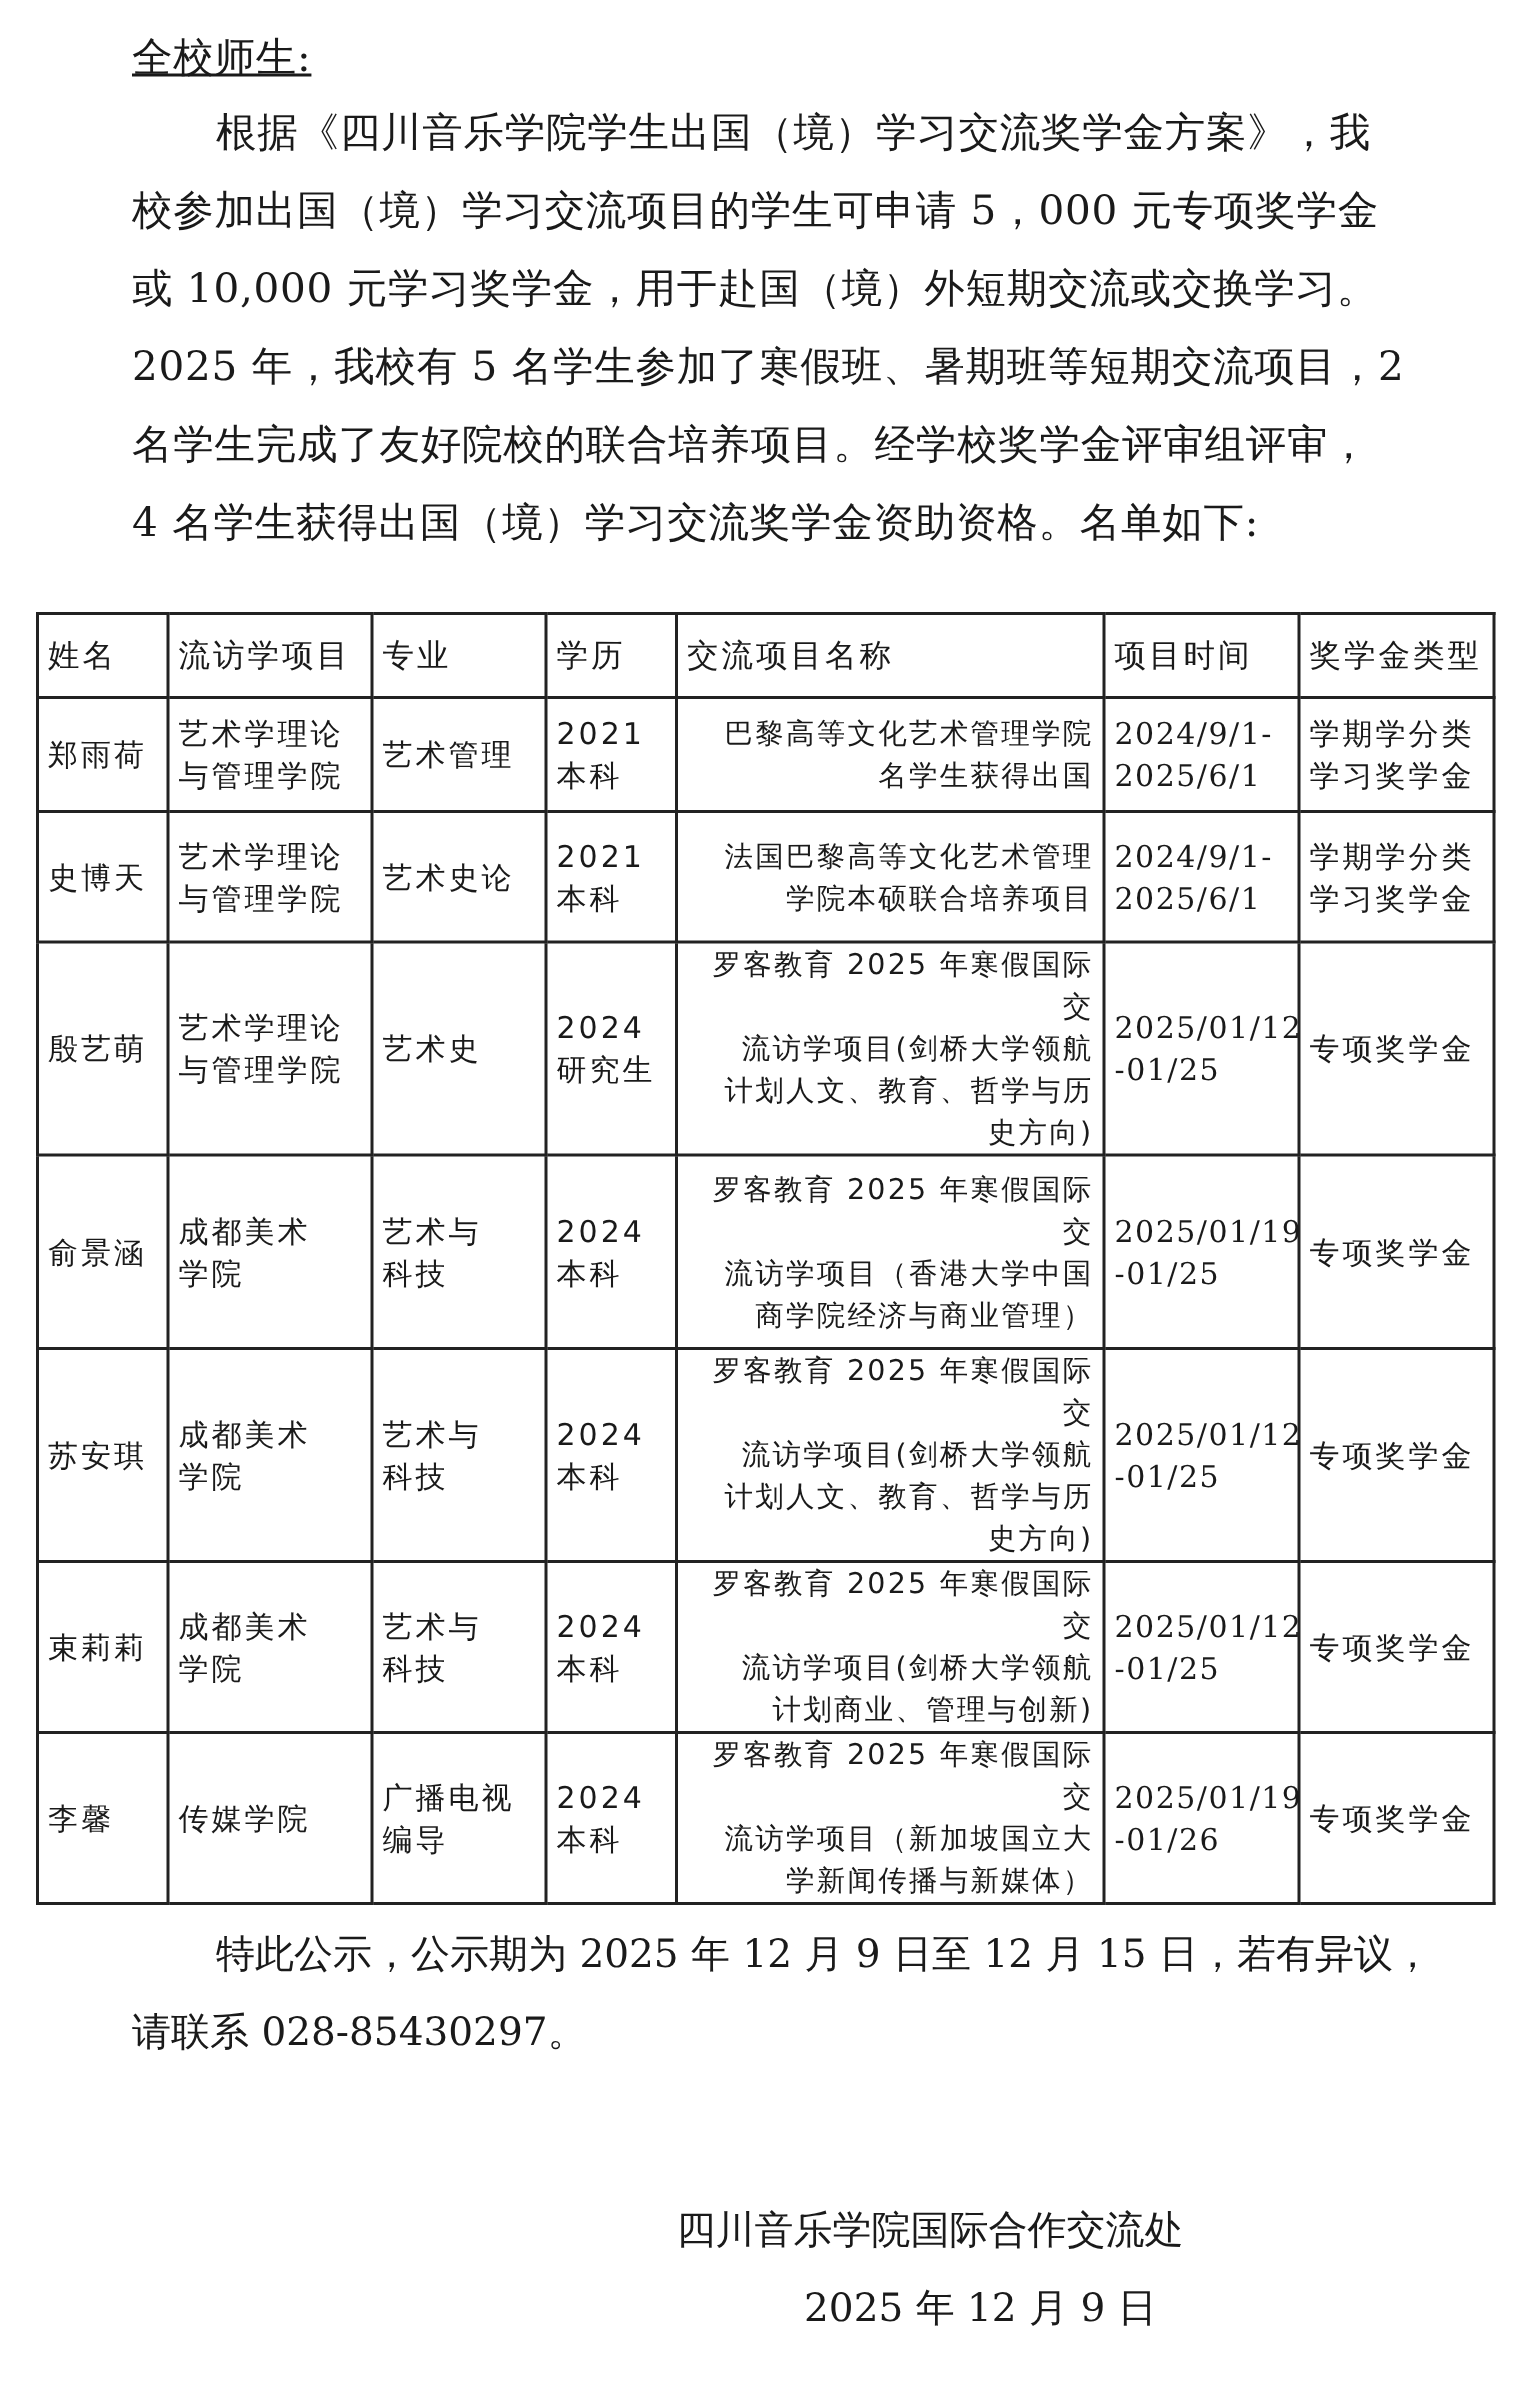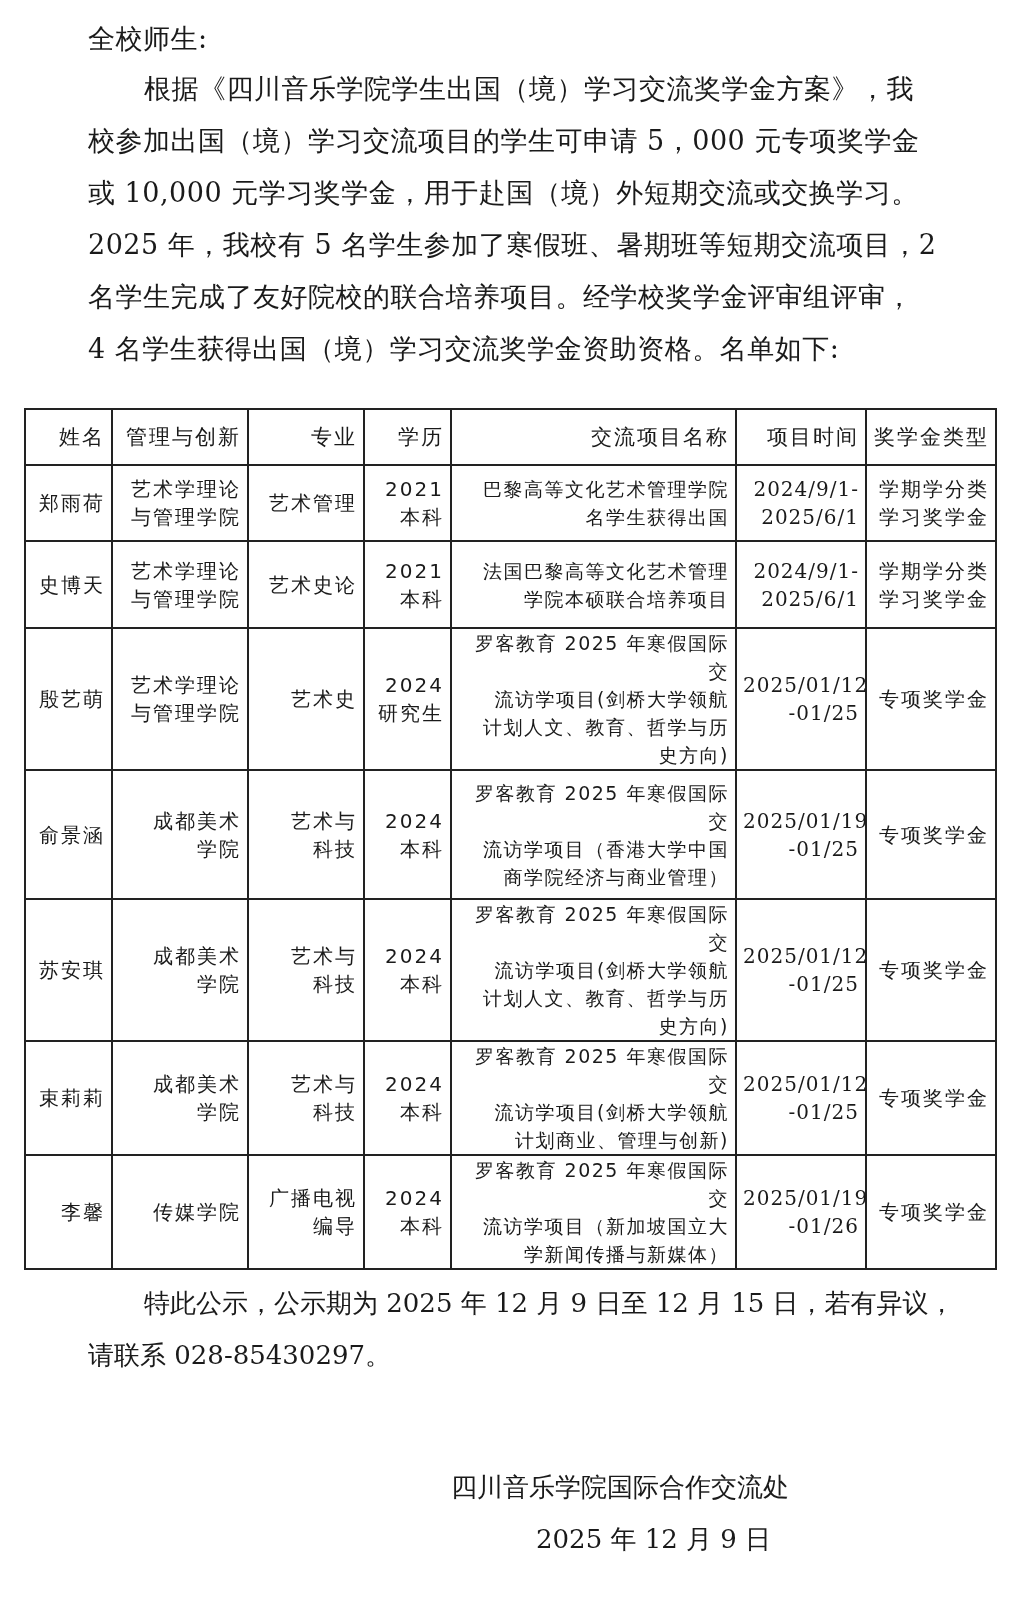--- a/index.html
+++ b/index.html
@@ -15,57 +15,57 @@
   }
   .indent { left: 144px; }
   table.roster {
     position: absolute; left: 24px; top: 408px;
     border-collapse: collapse; table-layout: fixed;
     width: 971px;
   }
   table.roster th, table.roster td {
     border: 2px solid #222;
     font-size: 20px; line-height: 28px; font-weight: normal;
-    padding: 0 6px; vertical-align: middle; text-align: right;
+    padding: 0 6px; vertical-align: middle; text-align: left;
     font-family: "DejaVu Sans", "Liberation Sans", sans-serif;
     letter-spacing: 2px;
   }
   table.roster th { height: 54px; font-size: 21px; }
   table.roster td.proj { text-align: right; padding-left: 12px; letter-spacing: 1.5px; font-size: 19px; }
   table.roster td.time { letter-spacing: 1px; font-family: "DejaVu Serif", "Liberation Serif", serif; }
   .multiline span { display: block; }
   .closing { position: absolute; font-size: 26px; line-height: 34px; white-space: nowrap; }
   .sig { position: absolute; font-size: 26px; line-height: 34px; white-space: nowrap; }
 </style>
 </head>
 <body>
 
 <div>
-  <div class="para-line" style="top:22px;">全校师生:</div>
+  <div class="para-line" style="top:22px;text-decoration:underline;">全校师生:</div>
   <div class="para-line indent" style="top:72px;">根据《四川音乐学院学生出国（境）学习交流奖学金方案》，我</div>
   <div class="para-line" style="top:124px;">校参加出国（境）学习交流项目的学生可申请 5，000 元专项奖学金</div>
   <div class="para-line" style="top:176px;">或 10,000 元学习奖学金，用于赴国（境）外短期交流或交换学习。</div>
   <div class="para-line" style="top:228px;">2025 年，我校有 5 名学生参加了寒假班、暑期班等短期交流项目，2</div>
   <div class="para-line" style="top:280px;">名学生完成了友好院校的联合培养项目。经学校奖学金评审组评审，</div>
   <div class="para-line" style="top:332px;">4 名学生获得出国（境）学习交流奖学金资助资格。名单如下:</div>
 
   <table class="roster">
     <colgroup>
       <col style="width:87px">
         <col style="width:136px">
         <col style="width:116px">
         <col style="width:87px">
       <col style="width:285px">
         <col style="width:130px">
         <col style="width:130px">
     </colgroup>
     <thead>
       <tr>
         <th>姓名</th>
-        <th>管理与创新</th>
+        <th>流访学项目</th>
         <th>专业</th>
         <th>学历</th>
         <th>交流项目名称</th>
         <th>项目时间</th>
         <th>奖学金类型</th>
       </tr>
     </thead>
     <tbody id="roster-body">
         <tr style="height: 76px;">
           <td>郑雨荷</td>

